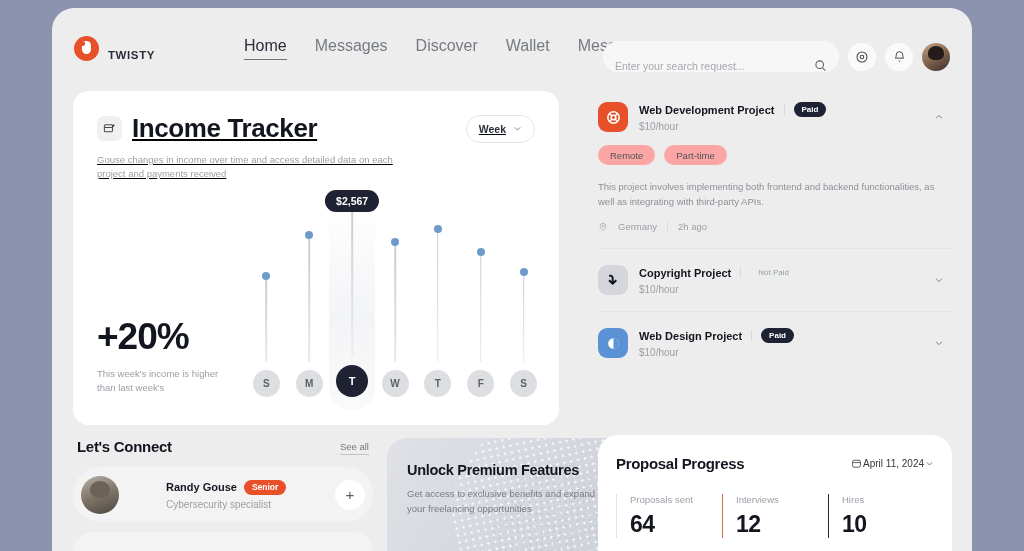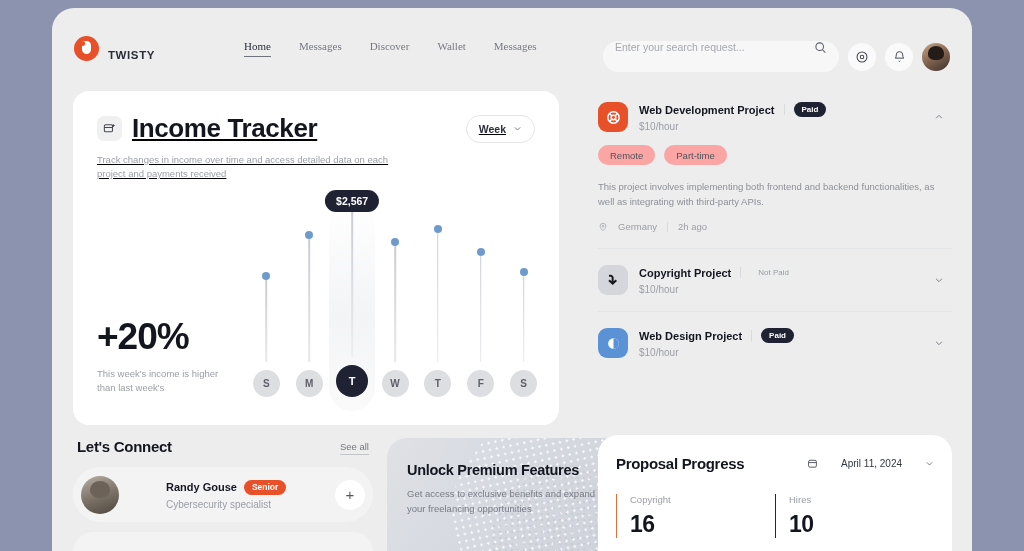--- a/index.html
+++ b/index.html
@@ -33,33 +33,32 @@
     background:#fff;
   }
   .logo-mark::after {
     content:""; position:absolute; left:7px; top:5px;
     width:4px; height:5px; background:#e8502a; border-radius:2px;
   }
   .brand-name { font-size:11.5px; font-weight:bold; color:#2a2e3a; letter-spacing:.6px; }
 
   .navlinks { display:flex; gap:28px; margin-left:30px; }
   .navlink {
-    font-size:11px; color:#767a83; padding-bottom:4px; cursor:pointer;
+    font-size:16px; color:#767a83; padding-bottom:4px; cursor:pointer;
     white-space:nowrap;
-    font-family:Liberation Serif, serif;
   }
   .navlink.active { color:#2a2e3a; border-bottom:1.5px solid #6f737c; }
 
   .nav-right {
     position:absolute; right:22px; top:33px;
     display:flex; align-items:center; gap:9px;
   }
   .searchbox {
     width:236px; height:31px; background:#f7f7f8; border-radius:16px;
-    display:flex; align-items:flex-start; padding:0 12px;
+    display:flex; align-items:flex-end; padding:0 12px;
   }
   .searchbox input {
     flex:1; border:0; background:transparent; outline:none;
     font-family:inherit; font-size:10.5px; color:#8d9098;
   }
   .searchbox input::placeholder { color:#a5a8ae; }
   .ico-btn {
     width:28px; height:28px; border-radius:50%; background:#fafafa;
     display:flex; align-items:center; justify-content:center; cursor:pointer;
   }
@@ -228,21 +227,21 @@
   .hr { height:1px; background:#e2e3e5; margin:16px 0; }
 
   
   .proposal {
     position:absolute; left:546px; top:427px; width:354px; height:128px;
     background:#fff; border-radius:20px 20px 0 0; padding:20px 18px;
   }
   .pp-head { display:flex; align-items:center; }
   .pp-title { font-size:15px; font-weight:bold; color:#13161f; letter-spacing:-.3px; }
   .pp-date {
-    margin-left:auto; display:flex; align-items:center; gap:23px;
+    margin-left:auto; display:flex; align-items:center; gap:1px;
     font-size:10px; color:#33373f; cursor:pointer;
   }
   .pp-stats { display:flex; margin-top:22px; }
   .pp-cell { flex:1; padding-left:13px; border-left:1.5px solid #e1e2e4; }
   .pp-cell.c2 { border-left-color:#d9713f; }
   .pp-cell.c3 { border-left-color:#232736; }
   .pp-label { font-size:9.5px; color:#9b9ea5; }
   .pp-val { margin-top:6px; font-size:23px; font-weight:bold; color:#13161f; letter-spacing:-.5px; }
 </style>
 </head>
@@ -299,21 +298,21 @@
           </svg>
         </div>
         <span class="tt-title">Income Tracker</span>
         <div class="week-pill">
           <span>Week</span>
           <svg width="9" height="9" viewBox="0 0 24 24" fill="none" stroke="#6b6f77" stroke-width="2.4">
               <polyline points="5,9 12,16 19,9"></polyline>
             </svg>
         </div>
       </div>
-      <div class="tt-sub">Track changes in income over time and access detailed data on each project and payments received</div>
+      <div class="tt-sub">Gouse changes in income over time and access detailed data on each project and payments received</div>
     </div>
 
     <div class="stat">
       <div class="stat-big">+20%</div>
       <div class="stat-sub">This week's income is higher than last week's</div>
     </div>
 
     <div class="chart" id="chart">
         <div class="bar-col" style="left: -1.57143px;">
           <div class="stem-wrap">
@@ -498,23 +497,27 @@
           <rect x="3.5" y="5" width="17" height="15" rx="3"></rect>
             <line x1="3.5" y1="10" x2="20.5" y2="10"></line>
         </svg>
         <span>April 11, 2024</span>
         <svg width="9" height="9" viewBox="0 0 24 24" fill="none" stroke="#6b6f77" stroke-width="2.4">
             <polyline points="5,9 12,16 19,9"></polyline>
           </svg>
       </div>
     </div>
     <div class="pp-stats">
+      <div class="pp-cell c1">
+        <div class="pp-label">Proposals sent</div>
+        <div class="pp-val">64</div>
+      </div>
       <div class="pp-cell c2">
-        <div class="pp-label">Copyright</div>
-        <div class="pp-val">16</div>
+        <div class="pp-label">Interviews</div>
+        <div class="pp-val">12</div>
       </div>
       <div class="pp-cell c3">
         <div class="pp-label">Hires</div>
         <div class="pp-val">10</div>
       </div>
     </div>
   </div>
 
 </div>
 

